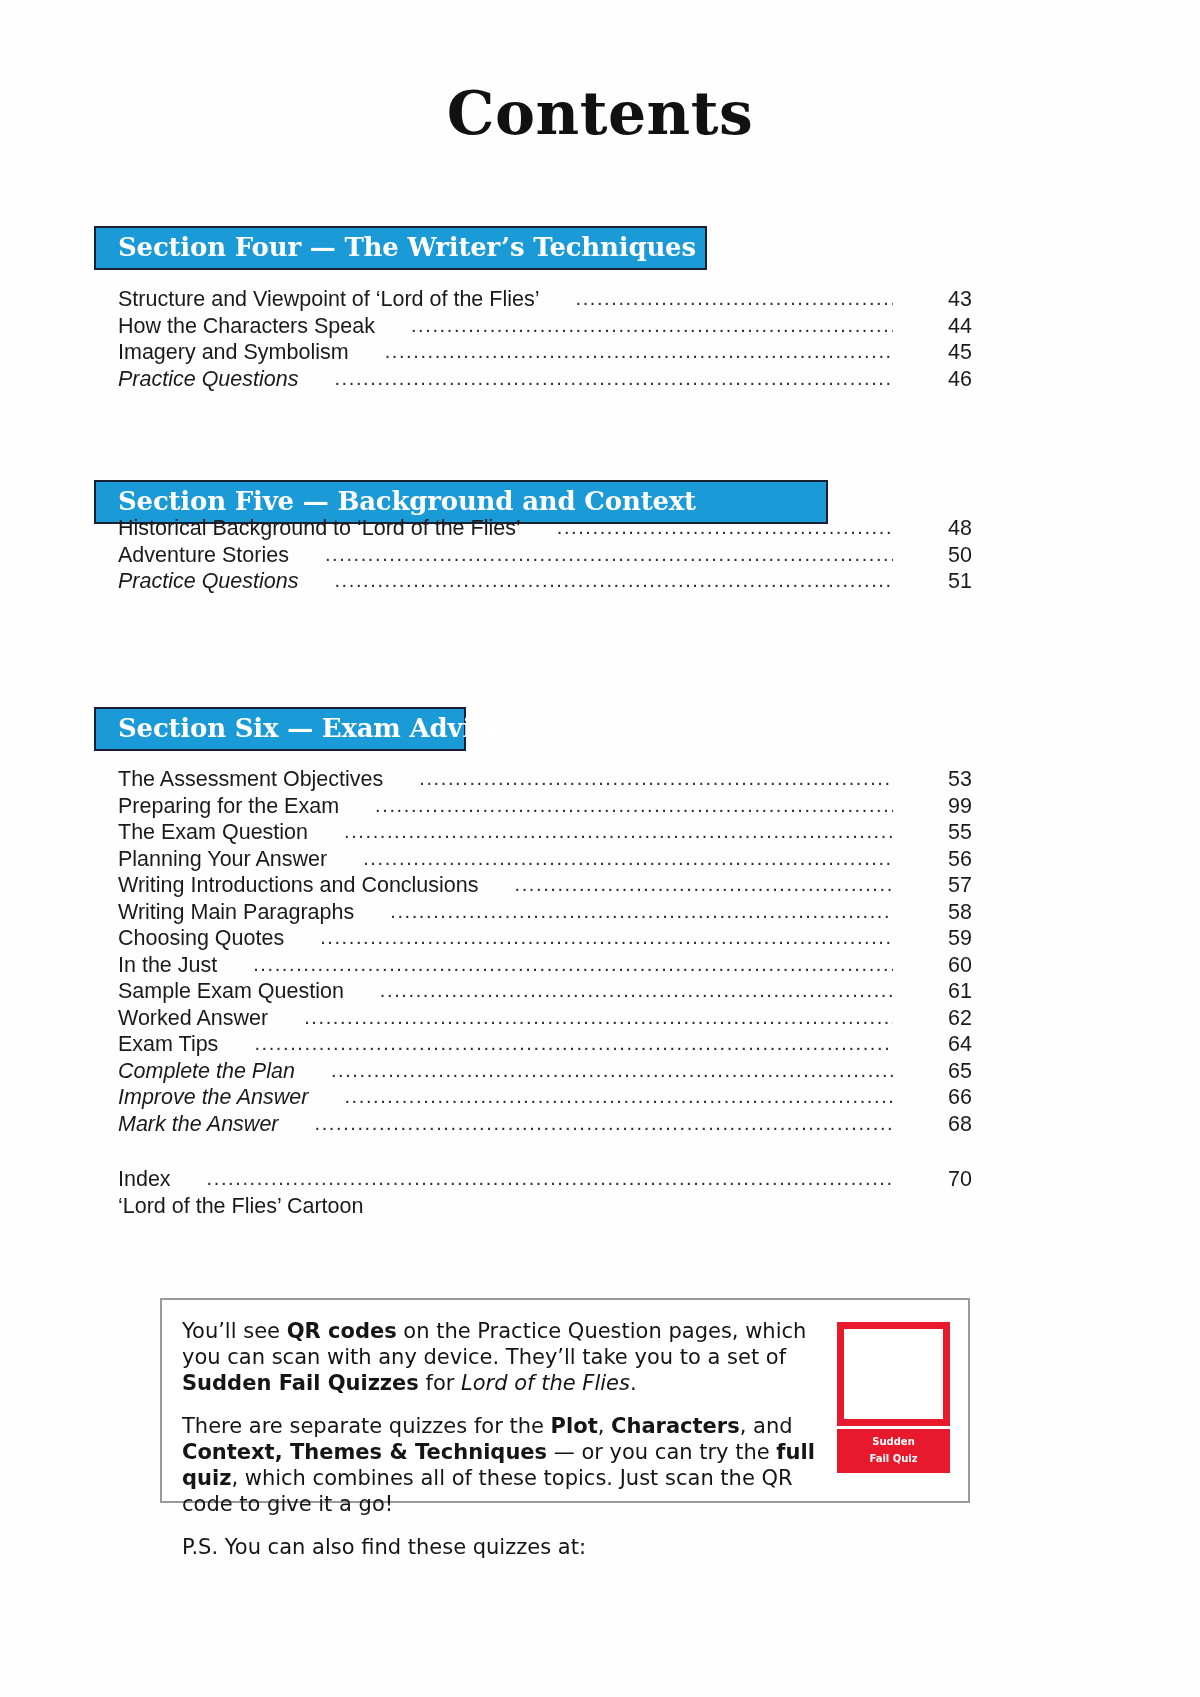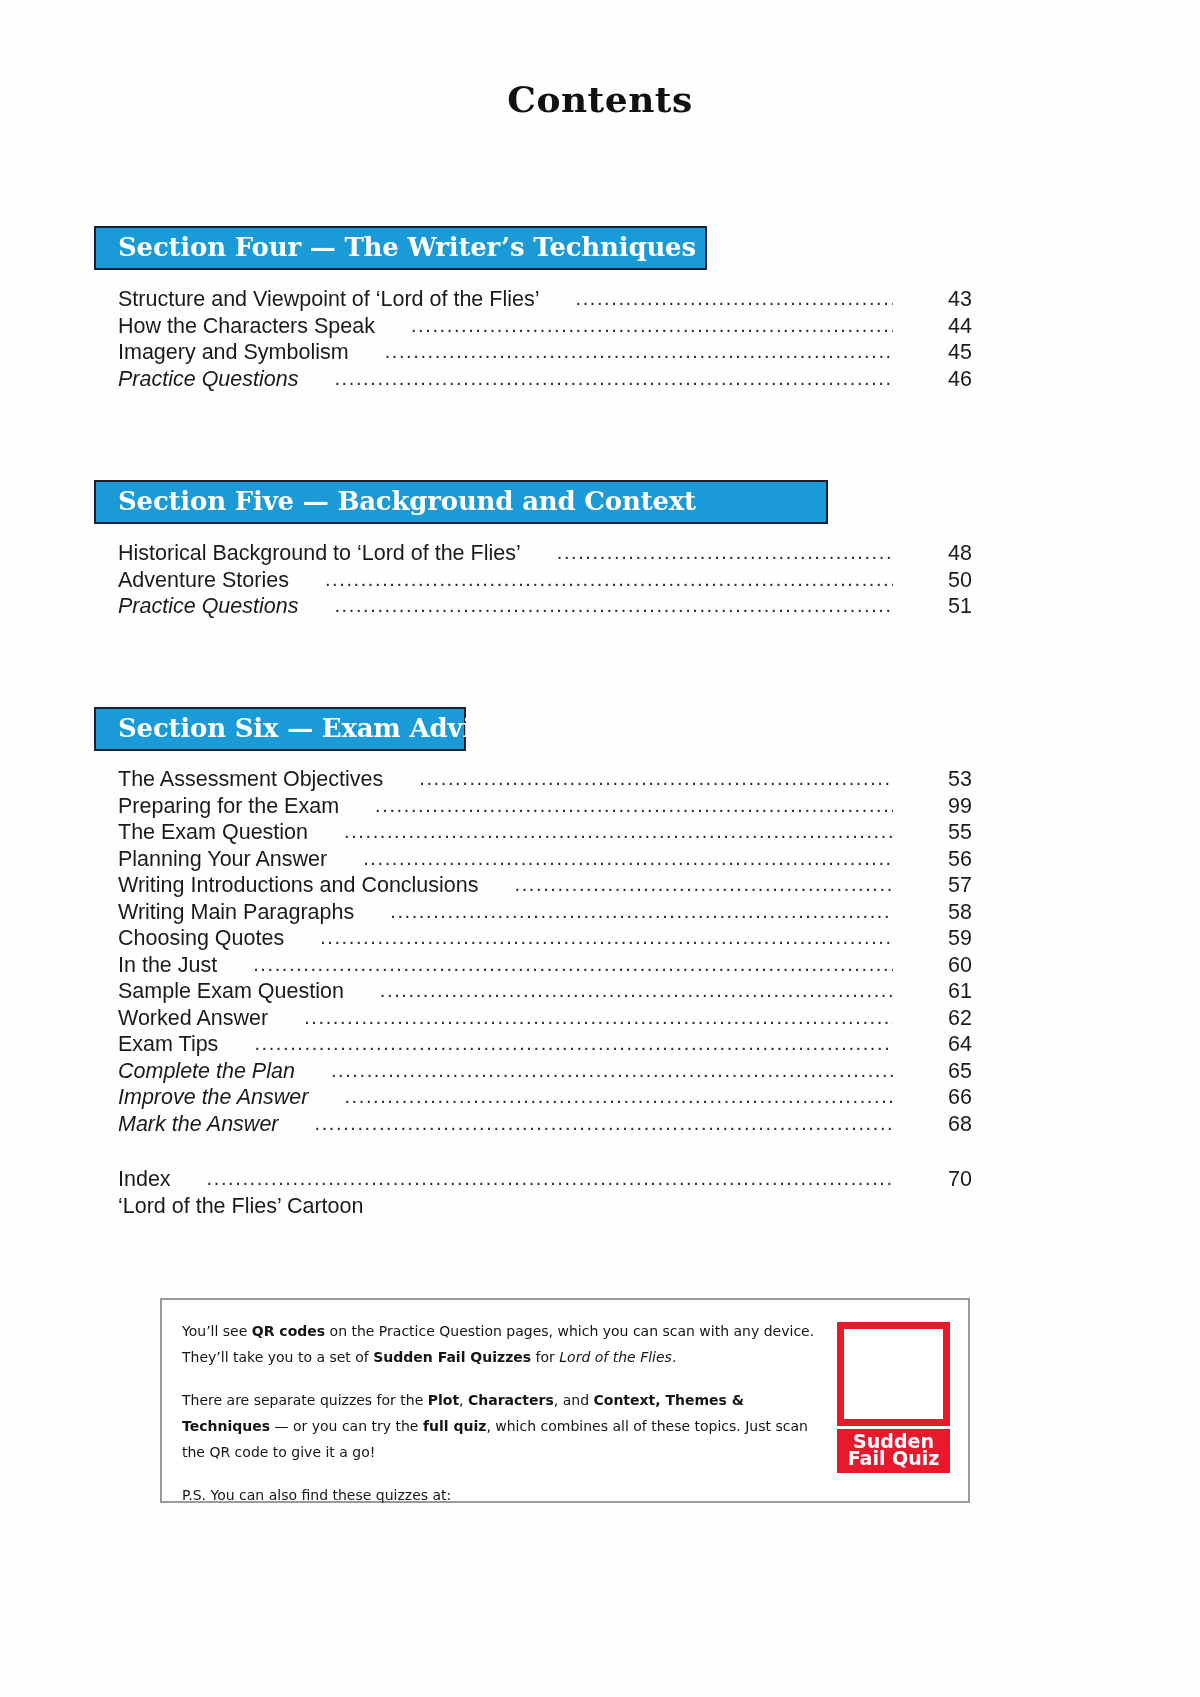--- a/index.html
+++ b/index.html
@@ -24,21 +24,21 @@
 
   
   .page-title {
     position: absolute;
     top: 78px;
     left: 0;
     width: 1200px;
     text-align: center;
     font-family: "DejaVu Serif", serif;
     font-weight: 700;
-    font-size: 36px;
+    font-size: 60px;
     letter-spacing: 0.5px;
     color: #111111;
   }
 
   
   .section-bar {
     position: absolute;
     background: #1a9ad7;
     border: 2px solid #1a2033;
     box-sizing: border-box;
@@ -112,21 +112,21 @@
     border: 2px solid #9a9a9a;
     box-sizing: border-box;
     background: #ffffff;
   }
   .info-text {
     position: absolute;
     left: 20px;
     top: 18px;
     width: 640px;
     font-family: "DejaVu Sans", sans-serif;
-    font-size: 14px;
+    font-size: 21px;
     line-height: 26px;
     color: #151515;
   }
   .info-text p { margin: 0 0 17px 0; }
   .info-text p:last-child { margin-bottom: 8px; }
   .info-text b { font-weight: 700; }
   .info-text i { font-style: italic; }
 
   .qr-block {
     position: absolute;
@@ -141,21 +141,21 @@
     box-sizing: border-box;
     background: #ffffff;
   }
   .qr-caption {
     margin-top: 3px;
     background: #e8192c;
     color: #ffffff;
     text-align: center;
     font-family: "DejaVu Sans", sans-serif;
     font-weight: 700;
-    font-size: 19px;
+    font-size: 10px;
     line-height: 17px;
     padding: 4px 0 6px 0;
   }
 </style>
 </head>
 <body>
 
 <div class="page">
 
   <div class="page-title">Contents</div>
@@ -182,21 +182,21 @@
     <div class="toc-row italic">
       <span class="label">Practice Questions</span>
       <span class="leader">..........................................................................................................................................................</span>
       <span class="pageno">46</span>
     </div>
   </div>
 
   <div class="section-bar" style="left:94px; top:480px; width:734px;">
     <span class="section-title">Section Five — Background and Context</span>
   </div>
-  <div class="toc-block" style="top:540px;">
+  <div class="toc-block" style="top:515px;">
     <div class="toc-row">
       <span class="label">Historical Background to ‘Lord of the Flies’</span>
       <span class="leader">..........................................................................................................................................................</span>
       <span class="pageno">48</span>
     </div>
     <div class="toc-row">
       <span class="label">Adventure Stories</span>
       <span class="leader">..........................................................................................................................................................</span>
       <span class="pageno">50</span>
     </div>

